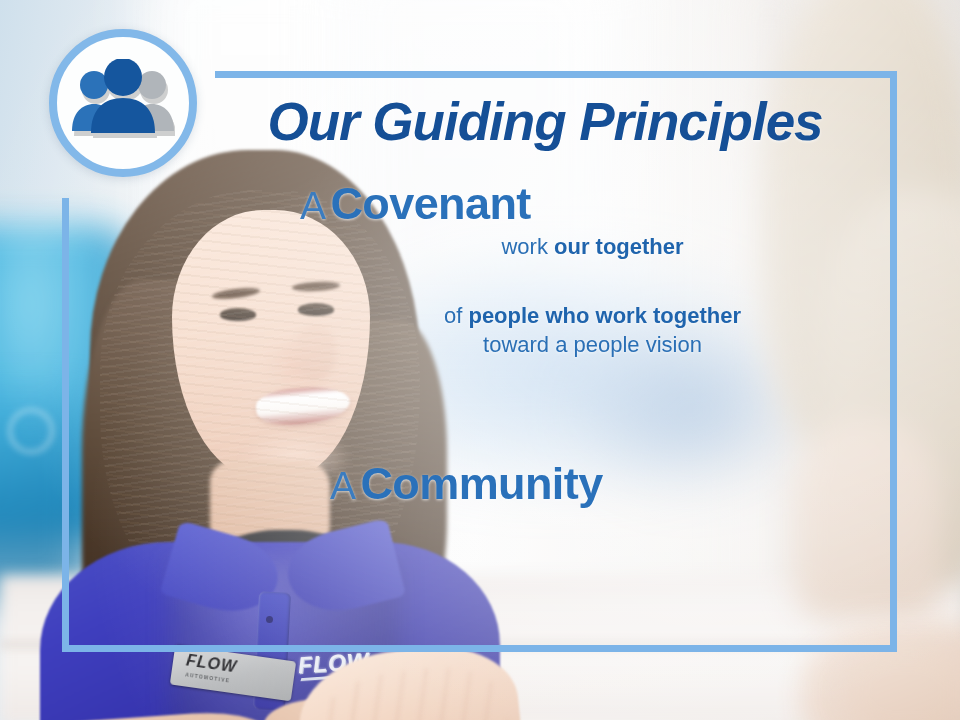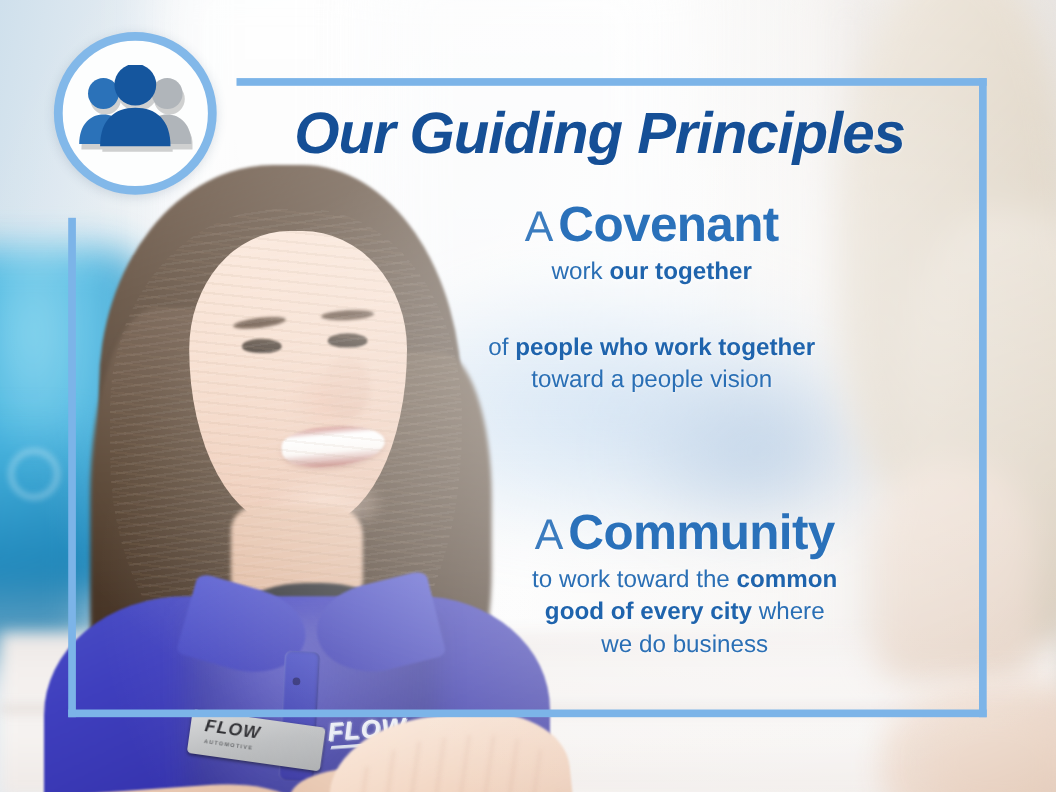--- a/index.html
+++ b/index.html
@@ -328,21 +328,20 @@
     color:#154f96;
     line-height:1.02;
     text-shadow:0 1px 3px rgba(255,255,255,.75);
     font-style:italic;
   }
 
   .principles { position:absolute; left:300px; top:180px; width:585px; }
 
   .p-block { margin-bottom:8px; }
   .p-head {
-    text-align:center;
     color:#2d73bb;
     line-height:1.08;
     text-shadow:0 1px 3px rgba(255,255,255,.7);
   }
   .p-head .art  { font-weight:normal; font-size:39px; color:#3b7cbf; }
   .p-head .key  { font-weight:bold;   font-size:45px; color:#2a71ba; letter-spacing:-.6px; }
   .p-sub {
     text-align:center;
     font-size:22px;
     color:#2a6fb5;
@@ -472,21 +471,16 @@
         <span>of </span><b>people who work together</b><br>
         <span>toward a people vision</span>
       </div>
     </div>
 
     <div class="p-block" id="block-commitment">
       <div class="p-head">
         <span class="art">A</span>
         <span class="key">Community</span>
       </div>
-      <div class="p-sub">
-        <span>to work toward the </span><b>common</b><br>
-        <b>good of every city</b><span> where</span><br>
-        <span>we do business</span>
-      </div>
     </div>
 
   </div>
 </div>
 
 </body></html>

